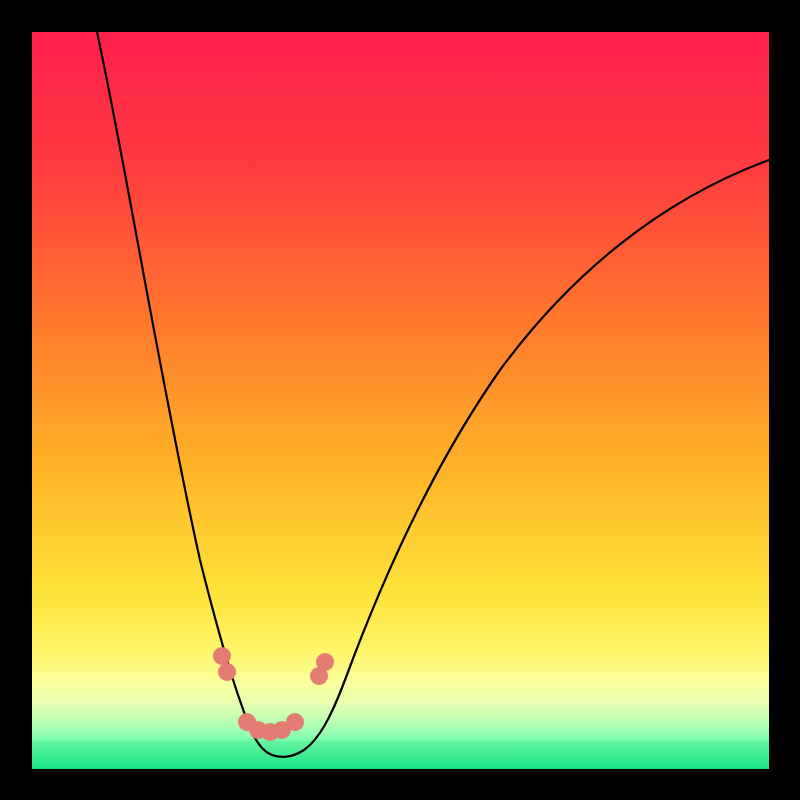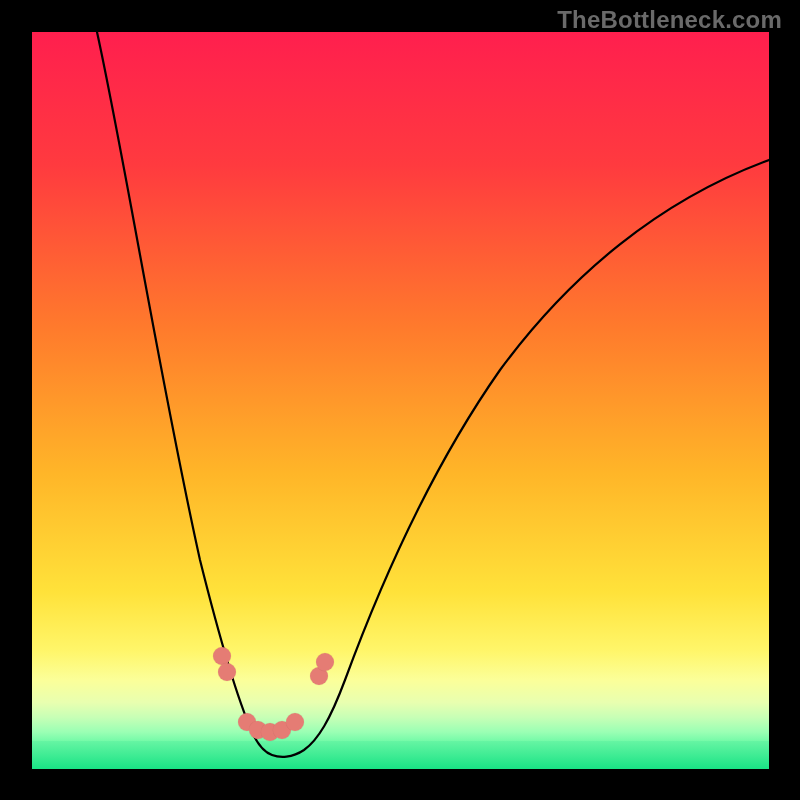--- a/index.html
+++ b/index.html
@@ -48,21 +48,20 @@
   .green-strip {
     position: absolute;
     left: 0;
     right: 0;
   }
 </style>
 </head>
 <body>
 <div class="stage">
 
-  <div class="watermark" style="top:6px; right:18px; font-size:24px;">TheBottleneck.com</div>
 
   <div class="plot-area" id="plot" style="left: 32px; top: 32px; width: 737px; height: 737px;">
     <div class="gradient" id="gradient" style="background: linear-gradient(rgb(255, 31, 78) 0%, rgb(255, 58, 63) 18%, rgb(255, 122, 44) 40%, rgb(255, 182, 40) 60%, rgb(255, 226, 58) 76%, rgb(255, 246, 106) 84%, rgb(251, 255, 154) 88%, rgb(232, 255, 176) 91%, rgb(199, 255, 182) 93%, rgb(154, 255, 180) 95%, rgb(92, 247, 160) 97%, rgb(31, 229, 136) 100%);"></div>
     <div class="green-strip" id="greenstrip" style="top: 96.2%; height: 3.8%; background: linear-gradient(rgb(102, 245, 163), rgb(25, 227, 133));"></div>
     <svg class="curve" id="curve-svg" preserveAspectRatio="none" viewBox="32 32 737 737">
       <path id="curve-path" fill="none" stroke-linecap="round" stroke-linejoin="round" d="M 97 32 C 125 160, 160 380, 200 560 C 220 640, 238 700, 252 732 C 258 745, 264 752, 272 755 C 280 758, 292 758, 304 750 C 318 740, 330 720, 345 680 C 380 585, 430 470, 500 370 C 570 275, 660 200, 769 160" stroke="#000000" stroke-width="2.2"></path>
     </svg>
     <div id="markers-layer">
         <div class="marker" style="width: 18px; height: 18px; background: rgb(229, 124, 116); left: 190px; top: 624px;"></div>
         <div class="marker" style="width: 18px; height: 18px; background: rgb(229, 124, 116); left: 195px; top: 640px;"></div>

